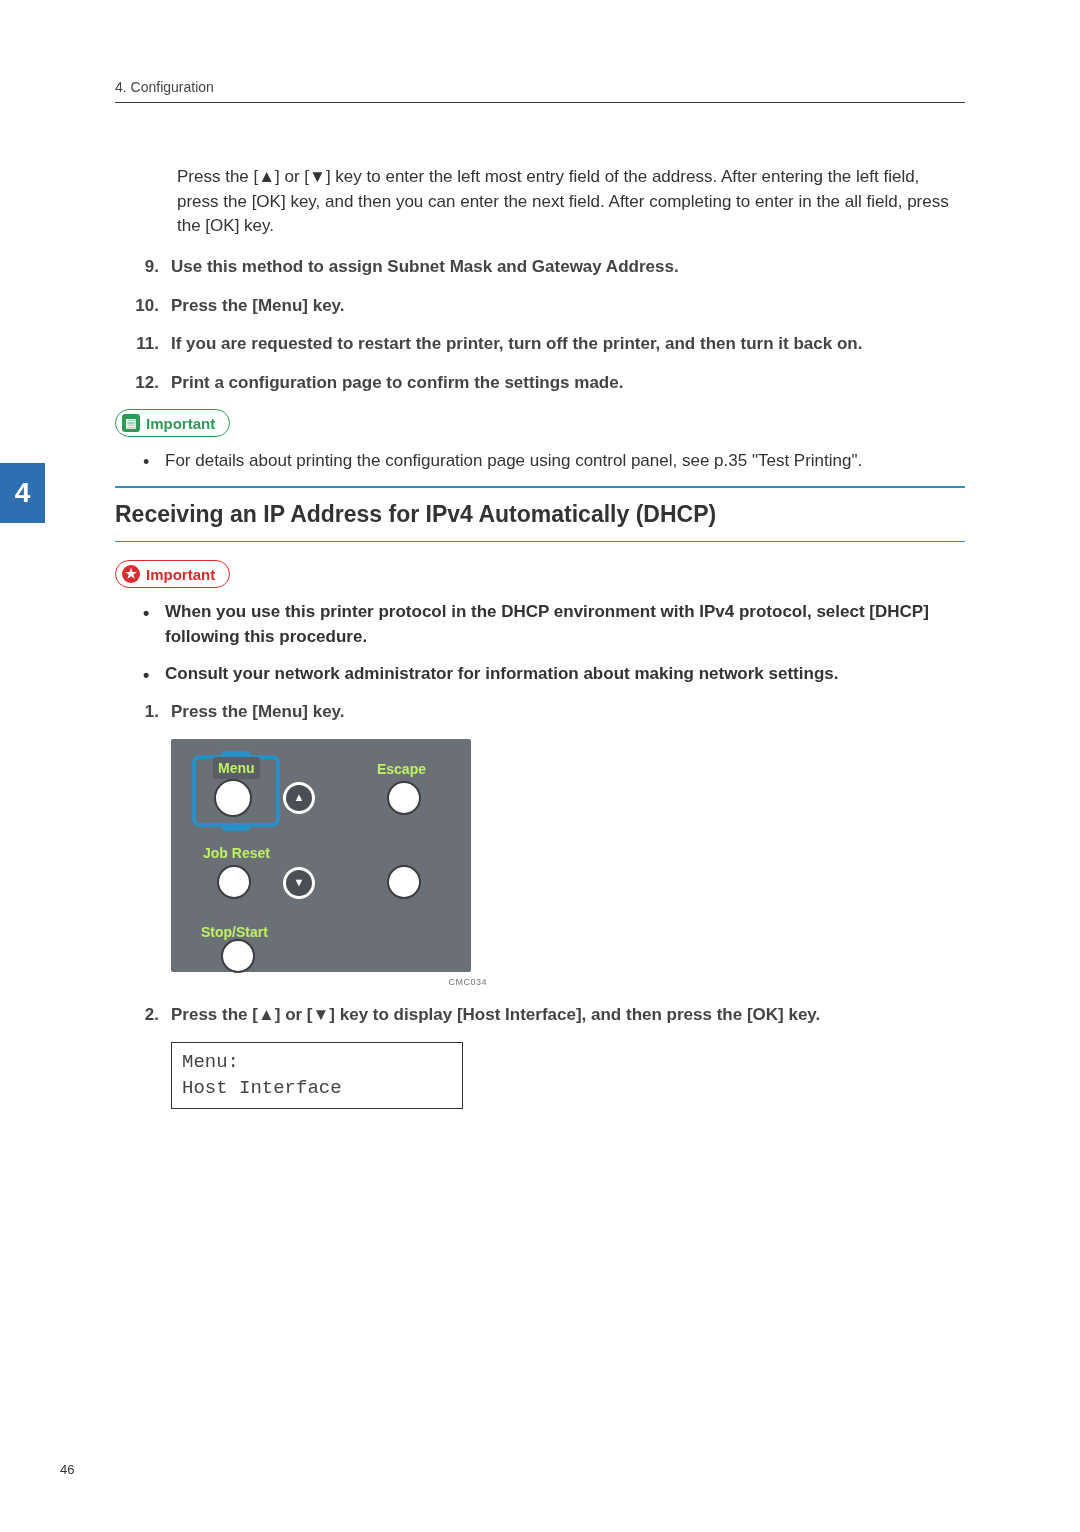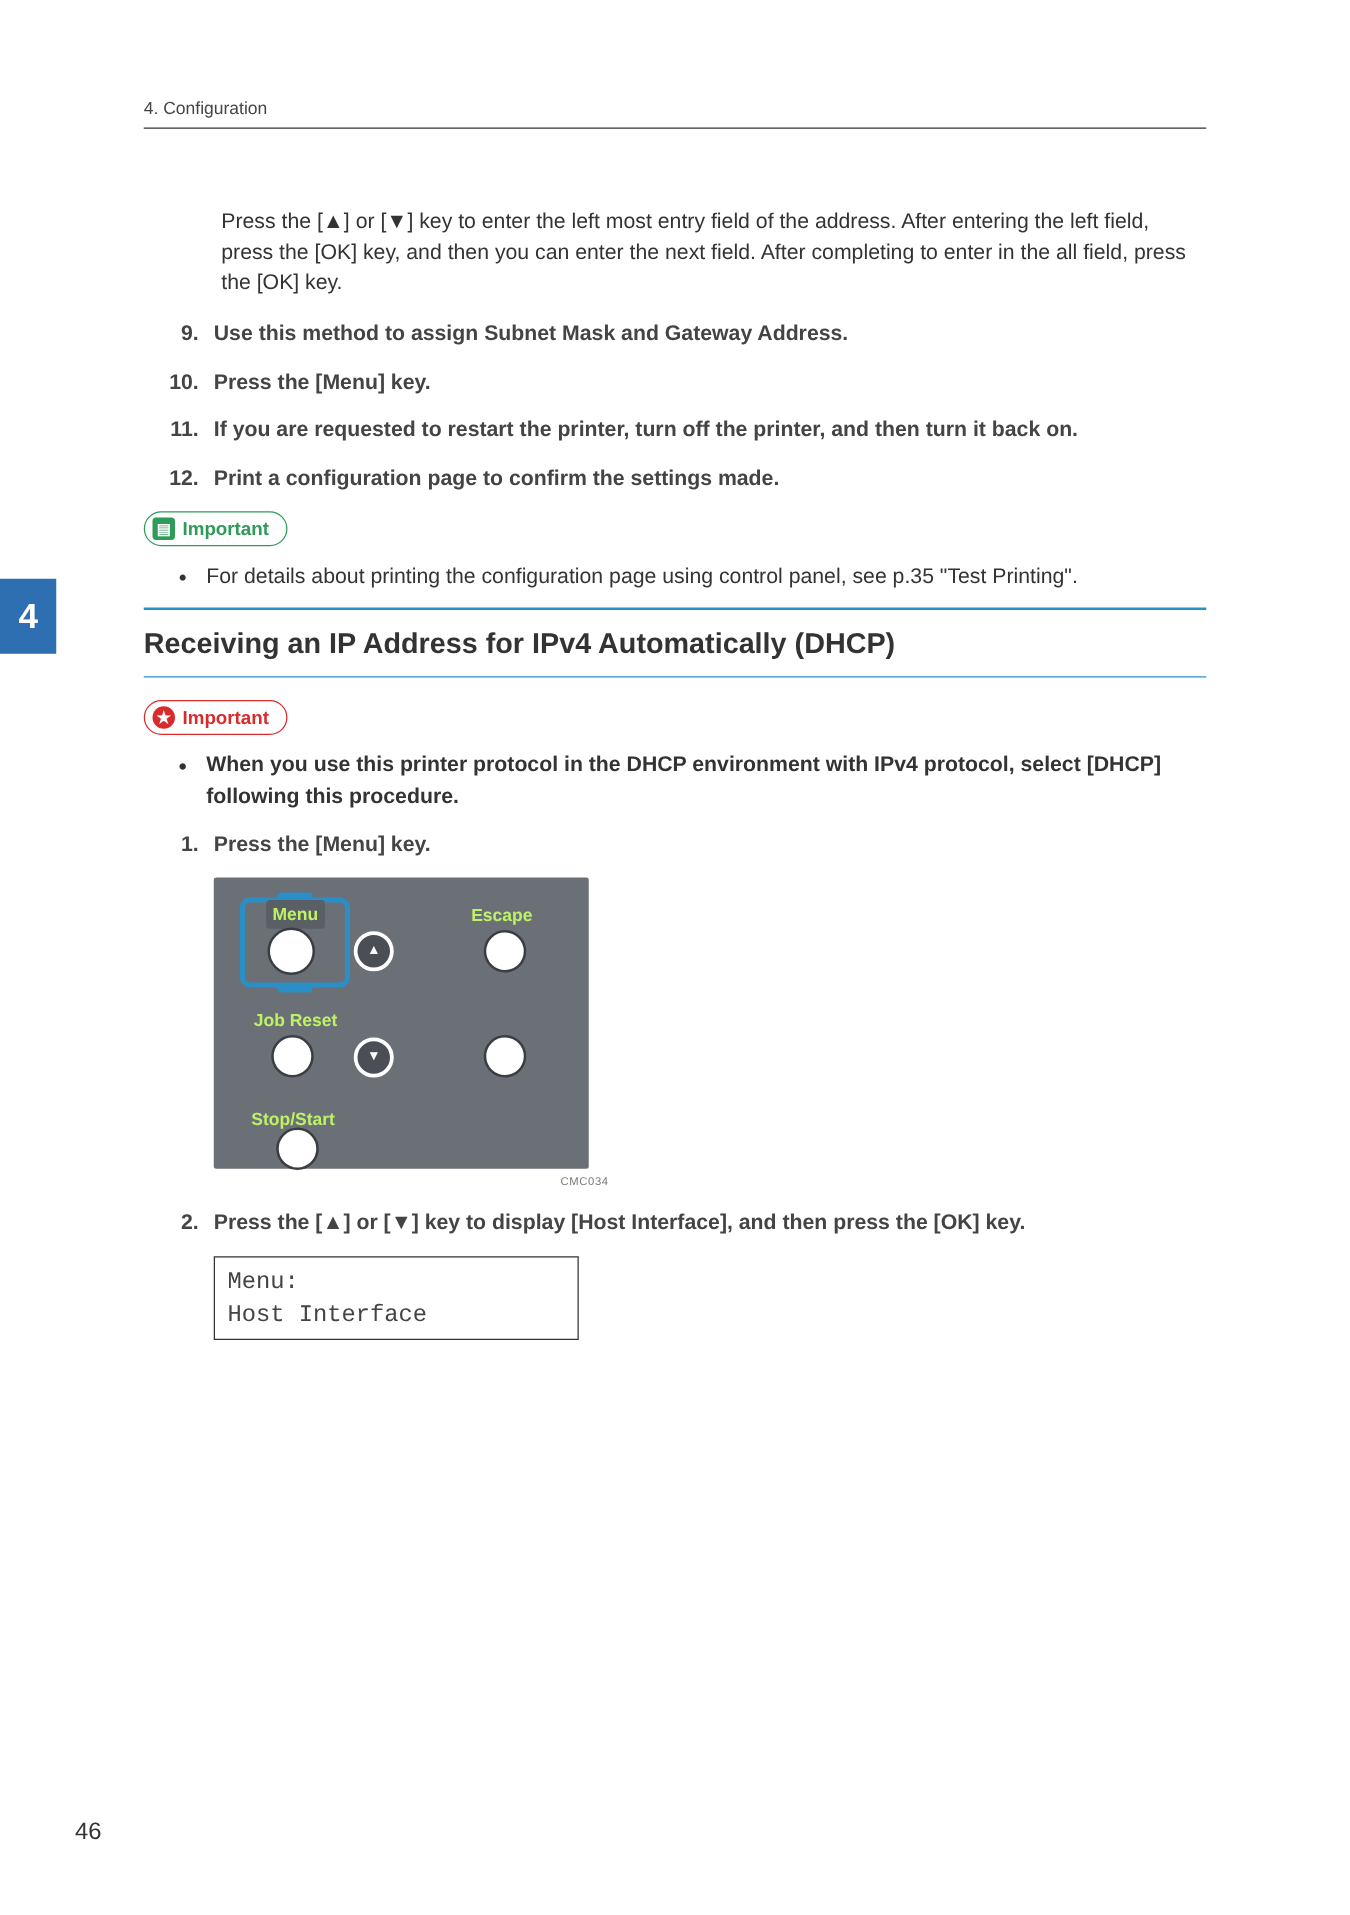--- a/index.html
+++ b/index.html
@@ -236,21 +236,21 @@
     padding: 6px 10px;
     font-family: "Courier New", monospace;
     font-size: 19px;
     line-height: 1.4;
     color: #444;
   }
   .page-number {
     position: absolute;
     left: 60px;
     bottom: 55px;
-    font-size: 19px;
+    font-size: 13px;
     color: #333;
   }
   .bold { font-weight: bold; }
 </style>
 </head>
 <body>
 
 <div class="page">
   <div>
     <span class="page-header-text">4. Configuration</span>
@@ -301,20 +301,21 @@
 
     <div class="label-box">
       <span class="label-pill imp-pill">
         <span class="ic">★</span>
         <span>Important</span>
       </span>
     </div>
 
     <ul class="bullets bold" style="font-weight:bold;">
       <li>When you use this printer protocol in the DHCP environment with IPv4 protocol, select [DHCP] following this procedure.</li>
+      <li>Consult your network administrator for information about making network settings.</li>
     </ul>
 
     <ol class="steps" style="margin-top:14px;">
       <li>
         <span class="num">1.</span>
         <span class="body">Press the [Menu] key.</span>
       </li>
     </ol>
 
     <div class="panel-figure">

